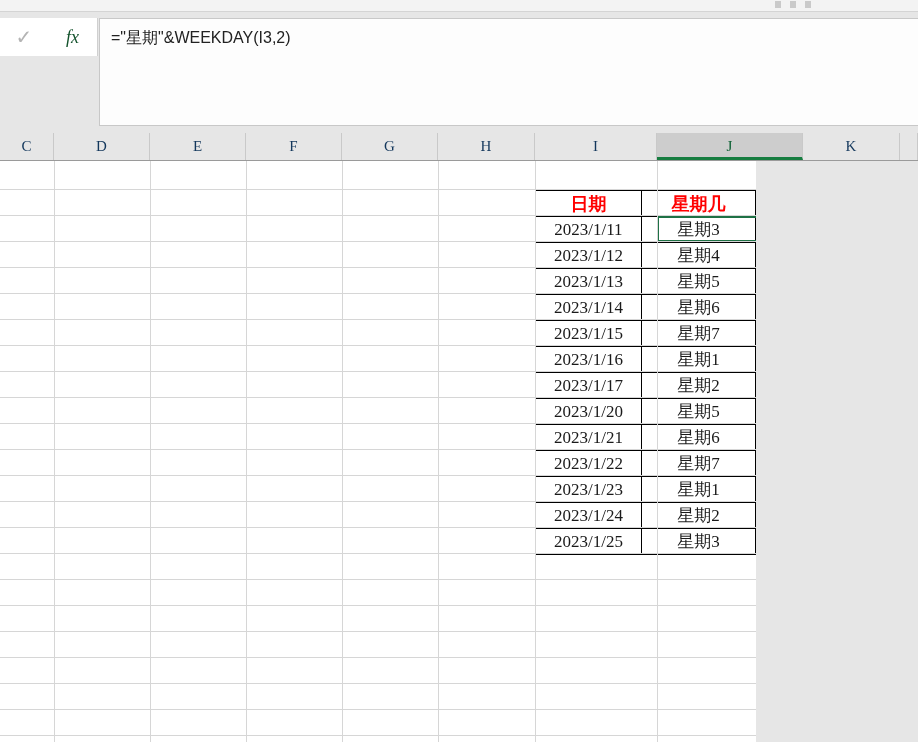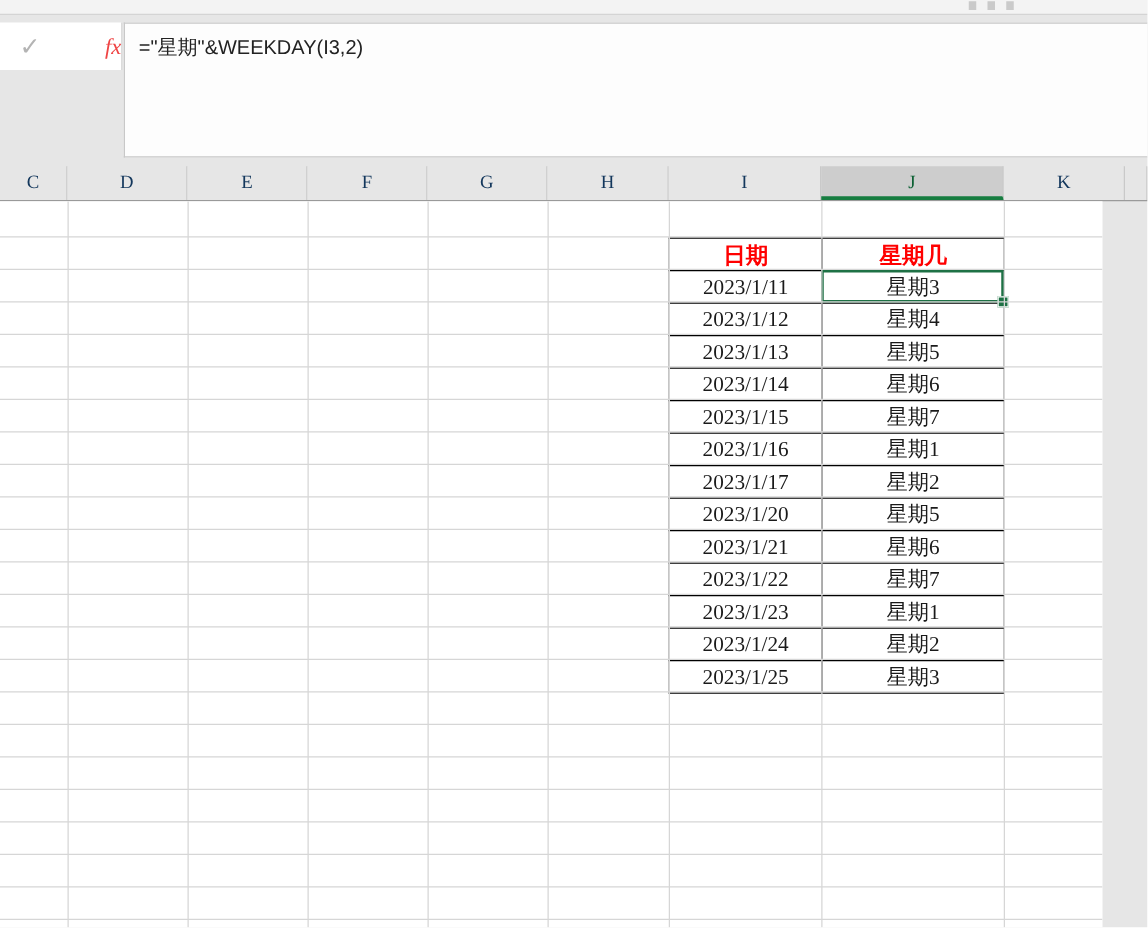--- a/index.html
+++ b/index.html
@@ -65,22 +65,22 @@
     width: 48px;
     text-align: center;
     color: #b4b4b4;
     font-size: 20px;
     line-height: 1;
     font-family: "DejaVu Sans", sans-serif;
     user-select: none;
   }
   .fx-label {
     width: 49px;
-    text-align: right;
-    color: #ef4444;
+    text-align: center;
+    color: #14532d;
     font-size: 18px;
     font-style: italic;
     font-family: "Liberation Serif", serif;
     user-select: none;
   }
   .formula-input {
     position: absolute;
     left: 99px; top: 6px;
     width: 819px;
     height: 108px;
@@ -123,21 +123,21 @@
   .col-head.selected {
     background: #cdcdcd;
     color: #0d6134;
     border-bottom: 3px solid #167d40;
   }
 
   
   .grid {
     position: absolute;
     left: 0; top: 161px;
-    width: 882px;
+    width: 756px;
     height: 581px;
     background: #ffffff;
     overflow: hidden;
   }
   .vline {
     position: absolute;
     top: 0; bottom: 0;
     width: 1px;
     background: #d6d6d6;
   }

